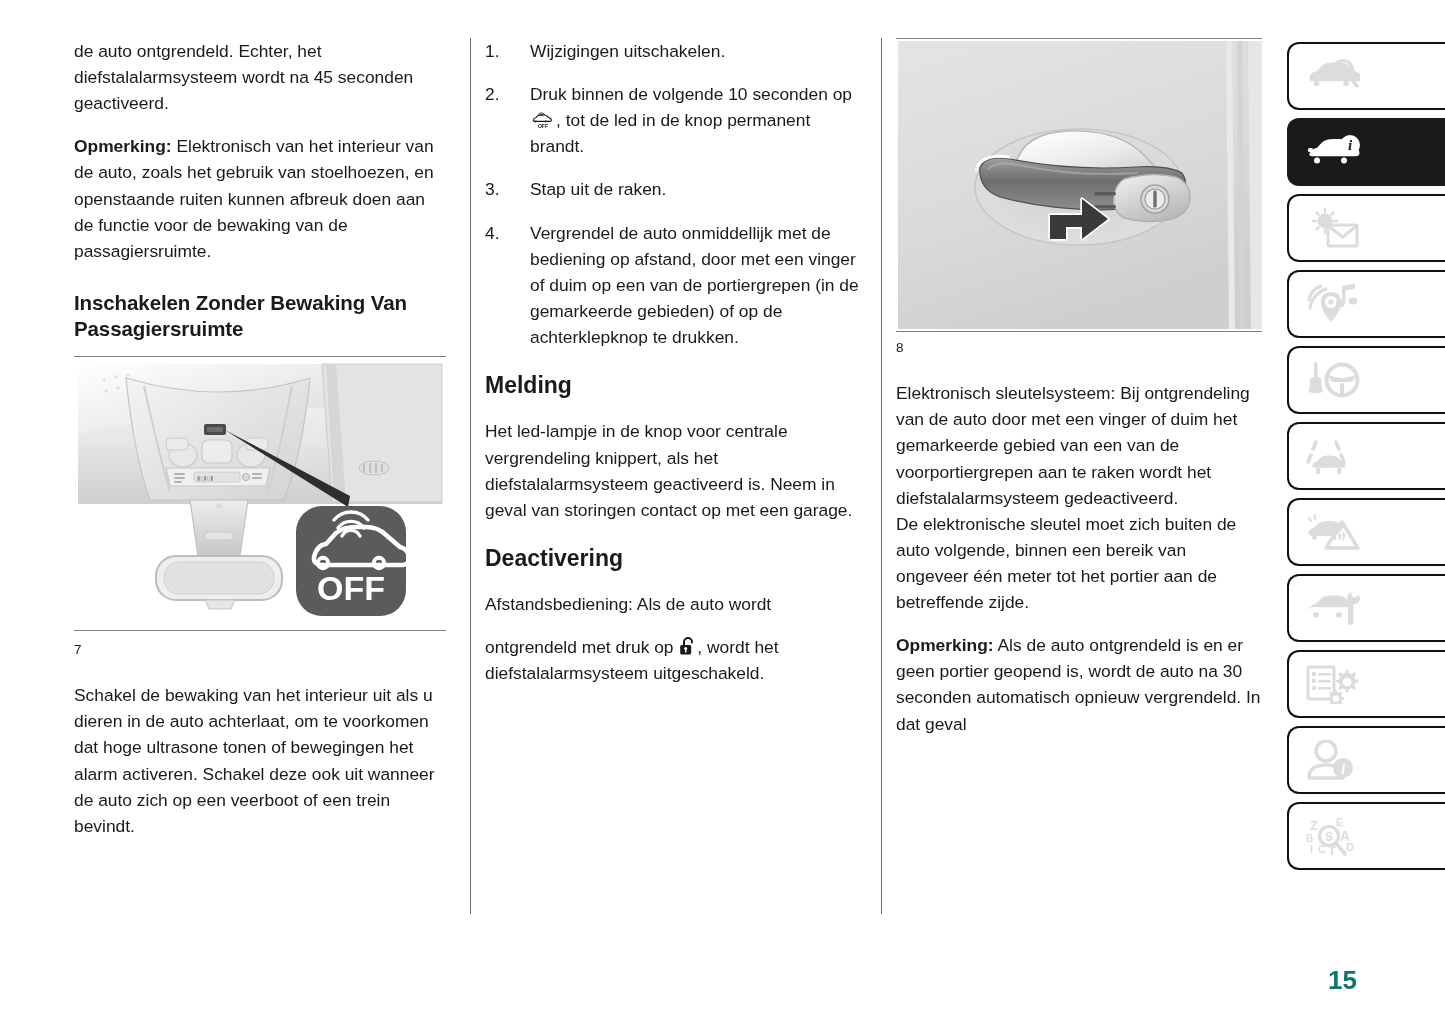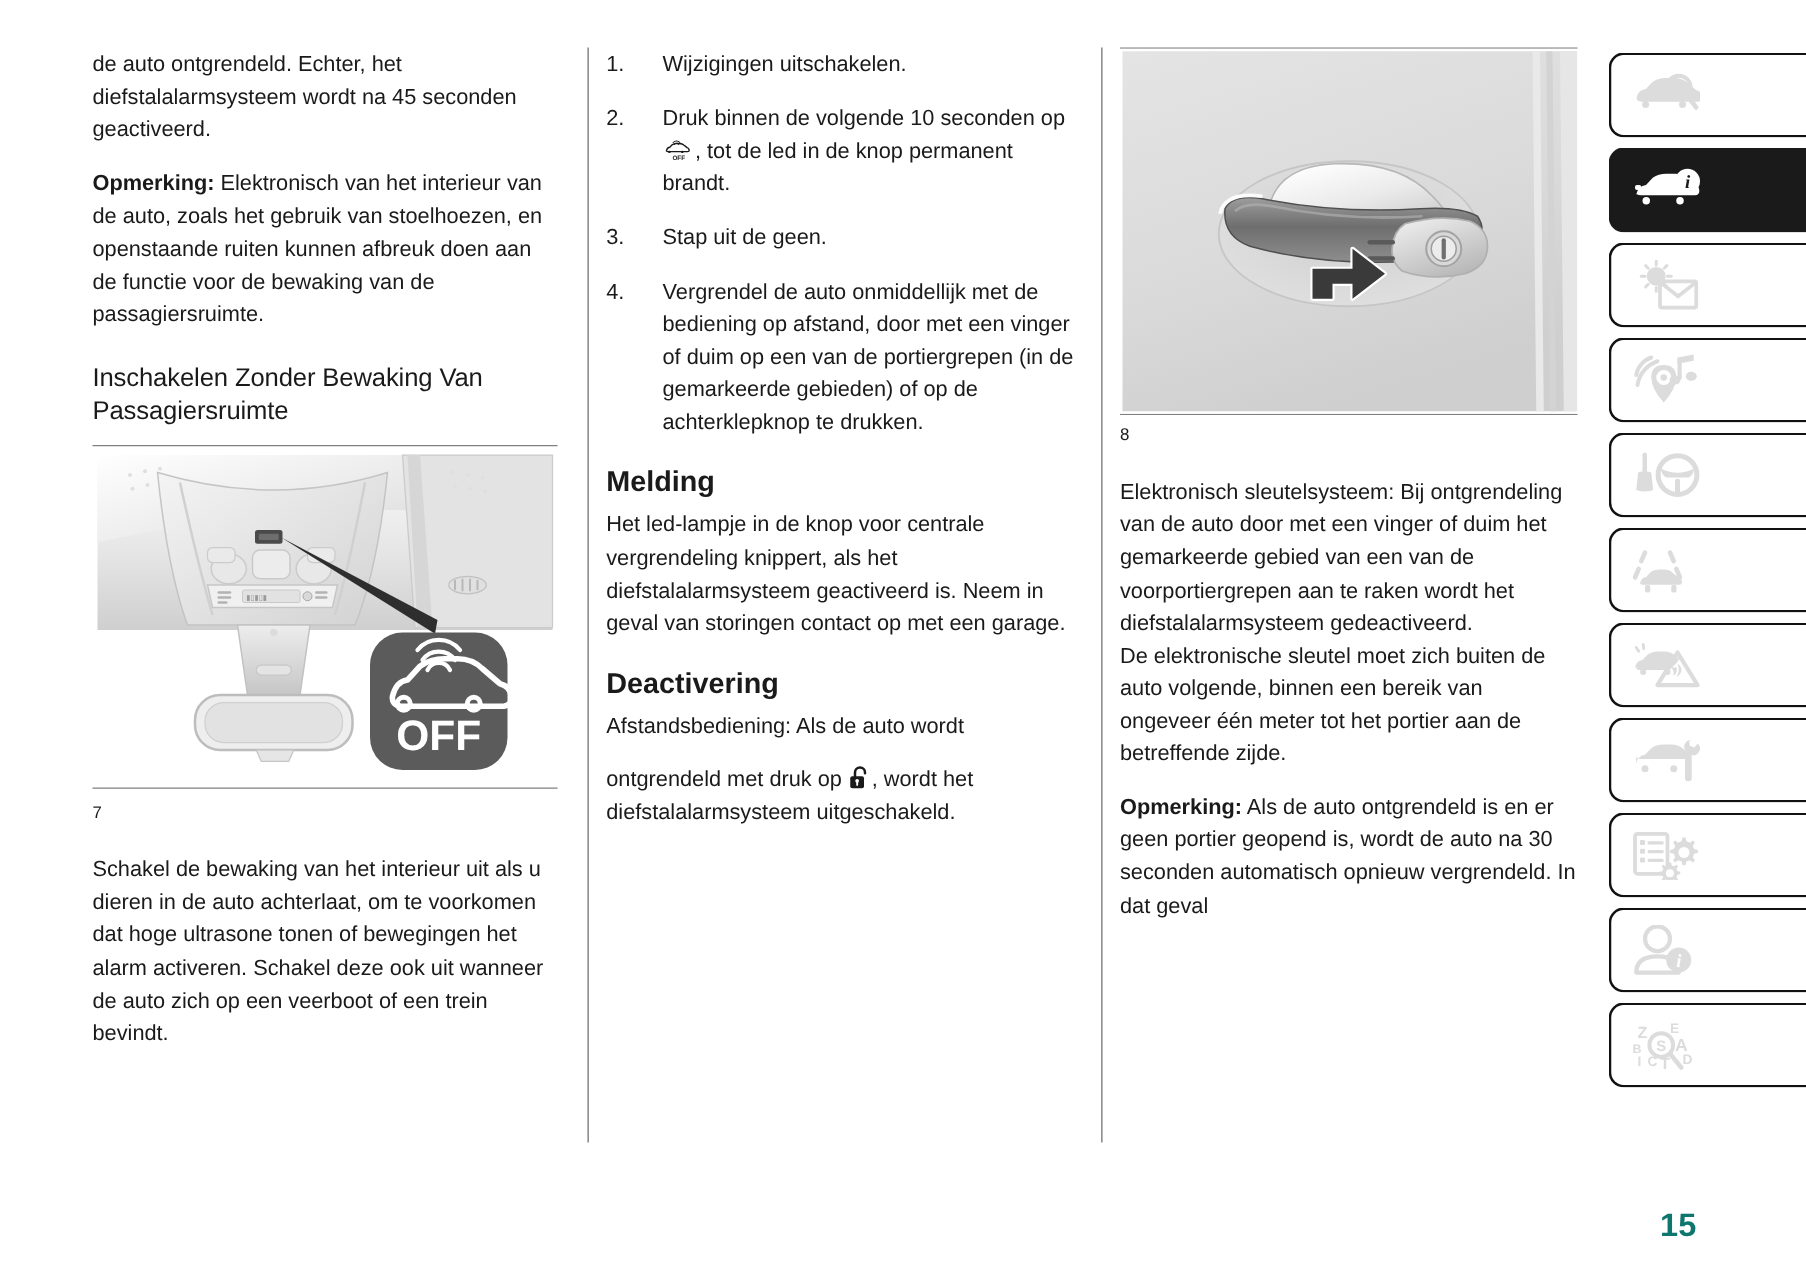--- a/index.html
+++ b/index.html
@@ -40,33 +40,33 @@
     background: #6e6e6e;
   }
   .divider-1 { left: 470px; }
   .divider-2 { left: 881px; }
 
   p { margin: 0 0 17px 0; }
   p:last-child { margin-bottom: 0; }
 
   h2.section-heading {
     font-size: 20.5px;
-    font-weight: normal;
+    font-weight: bold;
     line-height: 1.27;
     margin: 26px 0 14px 0;
     letter-spacing: -0.1px;
   }
 
   h3.sub-heading {
     font-size: 23px;
     font-weight: bold;
     margin: 19px 0 0 0;
     line-height: 1.45;
   }
-  h3.sub-heading + p { margin-top: 4px; }
+  h3.sub-heading + p { margin-top: 16px; }
 
   
   ol.steps {
     list-style: none;
     margin: 0 0 17px 0;
     padding: 0;
   }
   ol.steps li {
     position: relative;
     padding-left: 45px;
@@ -296,21 +296,21 @@
           <circle cx="4.5" cy="9.5" r="0.95" fill="#1a1a1a"></circle>
           <circle cx="14.8" cy="9.5" r="0.95" fill="#1a1a1a"></circle>
           <g fill="none" stroke="#1a1a1a" stroke-width="0.85" stroke-linecap="round">
             <path d="M8.4 3.6 a2.2 2.2 0 0 1 3.6 0"></path>
             <path d="M7.5 2.0 a3.6 3.6 0 0 1 5.4 0"></path>
           </g>
           <text x="12" y="16.3" text-anchor="middle" font-family="Liberation Sans, sans-serif" font-size="5.1" font-weight="bold" fill="#1a1a1a">OFF</text>
         </svg></span><span>, tot de led in de knop permanent brandt.</span>
       </li>
       <li>
-        <span class="num">3.</span><span>Stap uit de geen.</span>
+        <span class="num">3.</span><span>Stap uit de raken.</span>
       </li>
       <li>
         <span class="num">4.</span><span>Vergrendel de auto onmiddellijk met de bediening op afstand, door met een vinger of duim op een van de portiergrepen (in de gemarkeerde gebieden) of op de achterklepknop te drukken.</span>
       </li>
     </ol>
 
 
     <h3 class="sub-heading">Melding</h3>
     <p>Het led-lampje in de knop voor centrale vergrendeling knippert, als het diefstalalarmsysteem geactiveerd is. Neem in geval van storingen contact op met een garage.</p>
 

